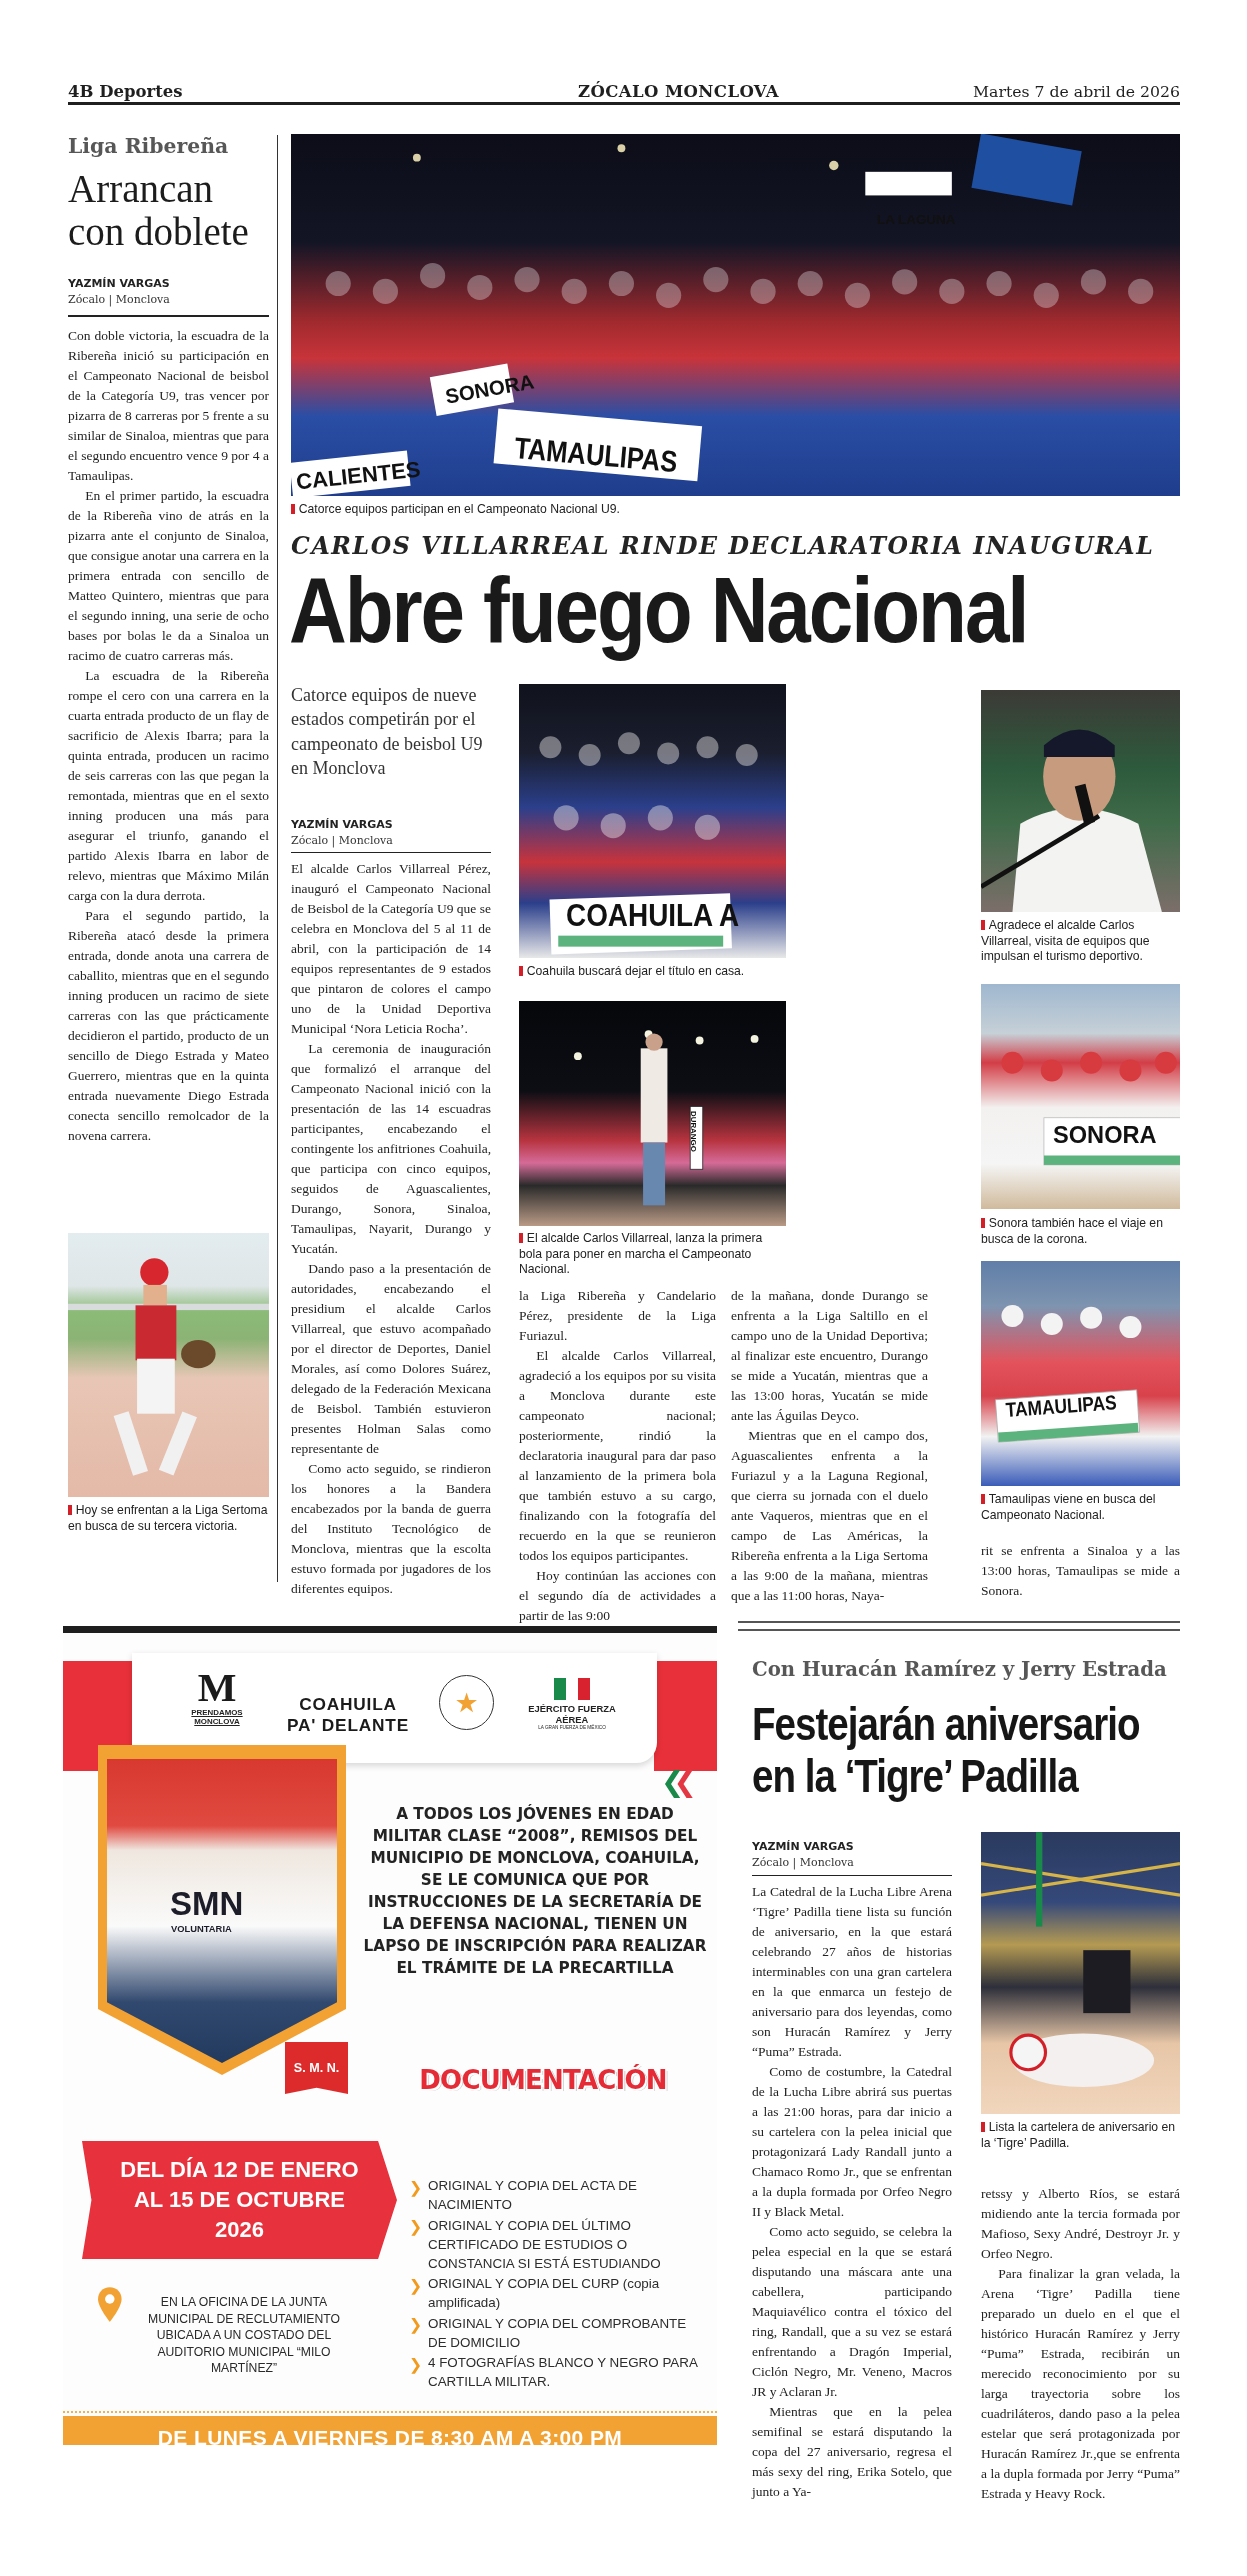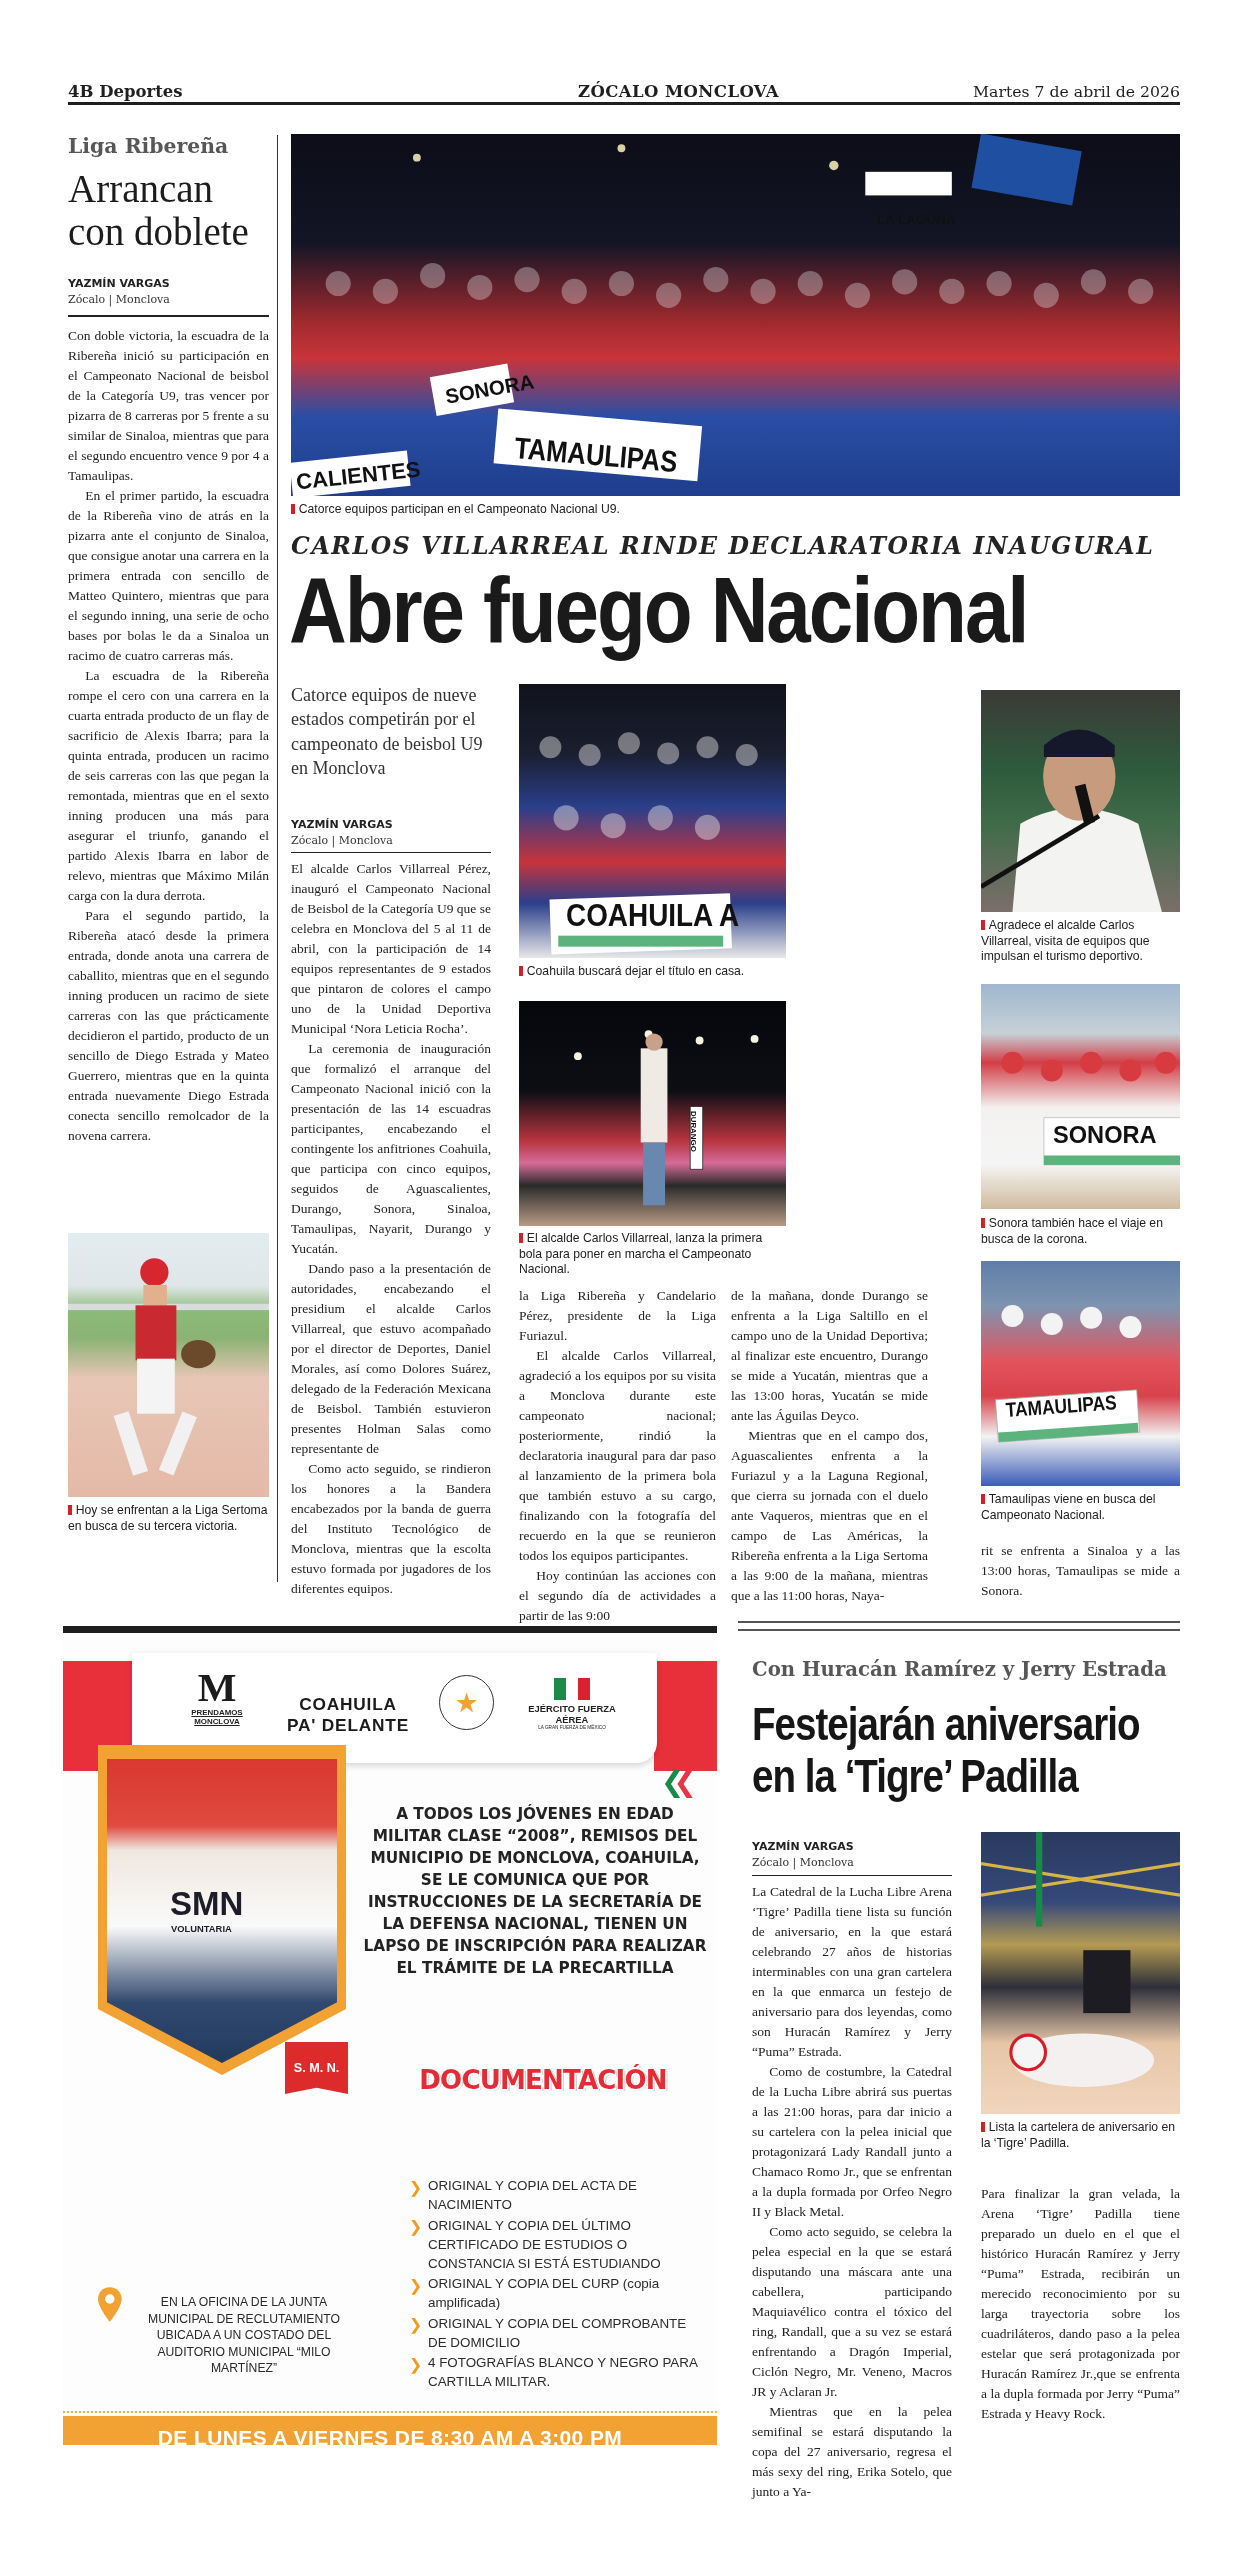--- a/index.html
+++ b/index.html
@@ -294,20 +294,25 @@
   <div class="abs ad-photo-in">
     <div class="abs" style="left:63px;top:126px;font:bold 33px 'Liberation Sans',sans-serif;color:#1d1d2a;">SMN</div>
     <div class="abs" style="left:64px;top:164px;font:bold 9.4px 'Liberation Sans',sans-serif;color:#1d1d2a;">VOLUNTARIA</div>
   </div>
   <div class="abs smn-badge">S. M. N.</div>
 
   <div class="abs" style="left:598px;top:132px;color:#1a8a4a;font:bold 28px 'DejaVu Sans',sans-serif;letter-spacing:-11px;">❮<span style="color:#e33744;">❮</span></div>
   <div class="abs ad-notice">A TODOS LOS JÓVENES EN EDAD MILITAR CLASE “2008”, REMISOS DEL MUNICIPIO DE MONCLOVA, COAHUILA, SE LE COMUNICA QUE POR INSTRUCCIONES DE LA SECRETARÍA DE LA DEFENSA NACIONAL, TIENEN UN LAPSO DE INSCRIPCIÓN PARA REALIZAR EL TRÁMITE DE LA PRECARTILLA</div>
   <div class="abs ad-doc-title">DOCUMENTACIÓN</div>
 
+  <div class="abs ad-date">
+    <div>DEL DÍA 12 DE ENERO</div>
+    <div>AL 15 DE OCTUBRE</div>
+    <div>2026</div>
+  </div>
 
   <ul class="abs ad-docs">
     <li><span class="chev">❯</span><span>ORIGINAL Y COPIA DEL ACTA DE NACIMIENTO</span></li>
     <li><span class="chev">❯</span><span>ORIGINAL Y COPIA DEL ÚLTIMO CERTIFICADO DE ESTUDIOS O CONSTANCIA SI ESTÁ ESTUDIANDO</span></li>
     <li><span class="chev">❯</span><span>ORIGINAL Y COPIA DEL CURP (copia amplificada)</span></li>
     <li><span class="chev">❯</span><span>ORIGINAL Y COPIA DEL COMPROBANTE DE DOMICILIO</span></li>
     <li><span class="chev">❯</span><span>4 FOTOGRAFÍAS BLANCO Y NEGRO PARA CARTILLA MILITAR.</span></li>
   </ul>
 
   <svg class="abs ad-pin" viewBox="0 0 30 44">
@@ -348,15 +353,16 @@
     <rect x="130" y="150" width="60" height="80" fill="#1c1c22"></rect>
     <ellipse cx="130" cy="290" rx="90" ry="34" fill="#f3f0ef"></ellipse>
     <circle cx="60" cy="280" r="22" fill="#f5f5f5" stroke="#d32028" stroke-width="4"></circle>
   </svg>
 </div>
 <div class="abs caption" style="left:981px;top:2120px;width:199px;">
   <span class="mark"></span><span>Lista la cartelera de aniversario en la ‘Tigre’ Padilla.</span>
 </div>
 
 <div class="abs body-text" style="left:981px;top:2184px;width:199px;">
+  <p class="cont">retssy y Alberto Ríos, se estará midiendo ante la tercia formada por Mafioso, Sexy André, Destroyr Jr. y Orfeo Negro.</p>
   <p>Para finalizar la gran velada, la Arena ‘Tigre’ Padilla tiene preparado un duelo en el que el histórico Huracán Ramírez y Jerry “Puma” Estrada, recibirán un merecido reconocimiento por su larga trayectoria sobre los cuadriláteros, dando paso a la pelea estelar que será protagonizada por Huracán Ramírez Jr.,que se enfrenta a la dupla formada por Jerry “Puma” Estrada y Heavy Rock.</p>
 </div>
 
 
 </body></html>

